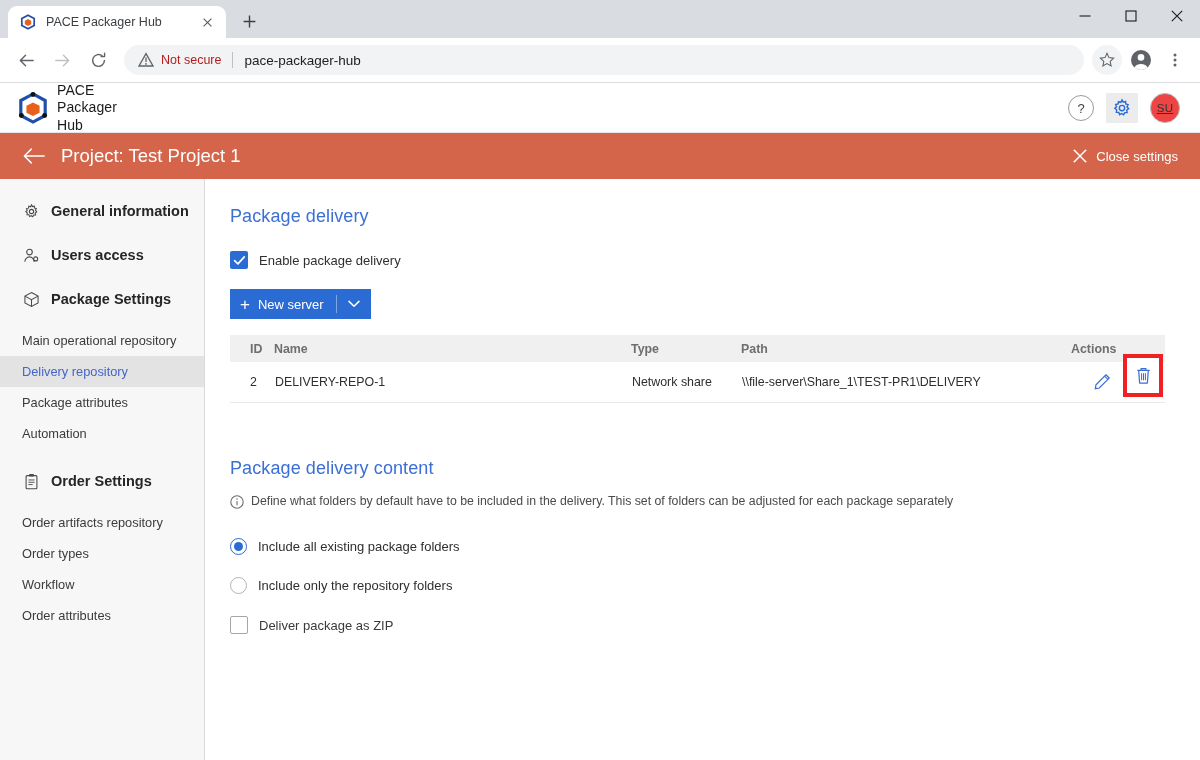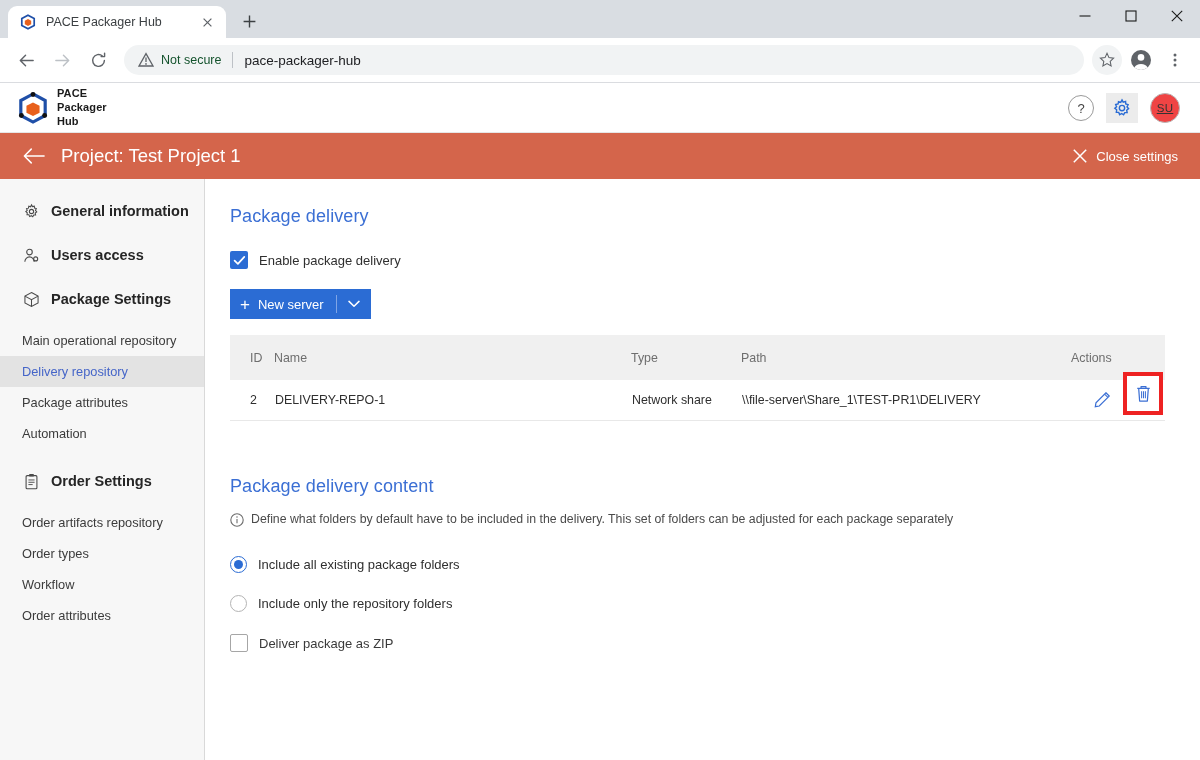--- a/index.html
+++ b/index.html
@@ -56,39 +56,39 @@
   .navbtn {
     width:32px; height:32px; margin:0 2px; border-radius:50%;
     display:flex; align-items:center; justify-content:center; color:#5f6368;
   }
   .navbtn.disabled { color:#bdc1c6; }
   .omnibox {
     flex:1; height:30px; margin:0 6px 0 8px; background:#f1f3f4;
     border-radius:16px; display:flex; align-items:center; padding:0 12px 0 14px;
   }
   .warn-icon { flex:0 0 16px; width:16px; height:16px; margin-right:7px; color:#5f6368; }
-  .not-secure { font-size:12.5px; color:#14532d; white-space:nowrap; }
+  .not-secure { font-size:12.5px; color:#b91c1c; white-space:nowrap; }
   .omni-div { width:1px; height:16px; background:#bdc1c6; margin:0 11px; }
   .url { font-size:13.5px; color:#202124; white-space:nowrap; }
   .tb-icon {
     width:30px; height:30px; margin:0 2px; border-radius:50%;
     display:flex; align-items:center; justify-content:center; color:#5f6368;
   }
   .tb-icon.star { background:#f1f3f4; }
 
   
   .appheader {
     position:absolute; left:0; top:84px; width:1200px; height:49px;
     background:#ffffff; display:flex; align-items:center;
     border-bottom:1px solid #e6e6e6;
   }
   .brand { display:flex; align-items:center; margin-left:18px; gap:9px; }
   .brand-logo { width:30px; height:32px; display:block; }
   .brand-text {
-    font-size:11px; font-weight:bold; line-height:1.26; color:#1b1b1b;
+    font-size:14px; font-weight:normal; line-height:1.26; color:#1b1b1b;
     letter-spacing:0.1px;
   }
   .hdr-right { margin-left:auto; display:flex; align-items:center; gap:12px; margin-right:20px; }
   .circ-btn {
     width:26px; height:26px; border-radius:50%; border:1px solid #9a9a9a;
     display:flex; align-items:center; justify-content:center;
     font-size:13px; color:#444; background:#fff;
   }
   .gear-btn {
     width:32px; height:30px; background:#ececec; display:flex;
@@ -165,21 +165,21 @@
     color:#fff; padding:0 11px 0 10px; gap:8px; margin-bottom:16px;
     border:none; cursor:pointer;
   }
   .btn-primary .plus { font-size:17px; line-height:1; font-weight:400; }
   .btn-primary .lbl { font-size:13px; white-space:nowrap; }
   .btn-primary .sep { width:1px; height:18px; background:#7fa5e6; margin:0 3px 0 4px; }
   .btn-primary .caret { display:flex; align-items:center; }
 
   table.grid { width:935px; border-collapse:collapse; table-layout:fixed; }
   table.grid thead th {
-    background:#f0f0f0; height:45px; font-size:12.4px; font-weight:400;
+    background:#f0f0f0; height:27px; font-size:12.4px; font-weight:700;
     color:#6e6e6e; text-align:left; padding:0 0 0 0; vertical-align:middle;
   }
   table.grid tbody td {
     height:40px; font-size:12.4px; color:#2f2f2f; vertical-align:middle;
     border-bottom:1px solid #e8e8e8; background:#fff;
   }
   .col-id   { width:44px;  padding-left:20px !important; }
   .col-name { width:357px; }
   .col-type { width:110px; }
   .col-path { width:330px; }

